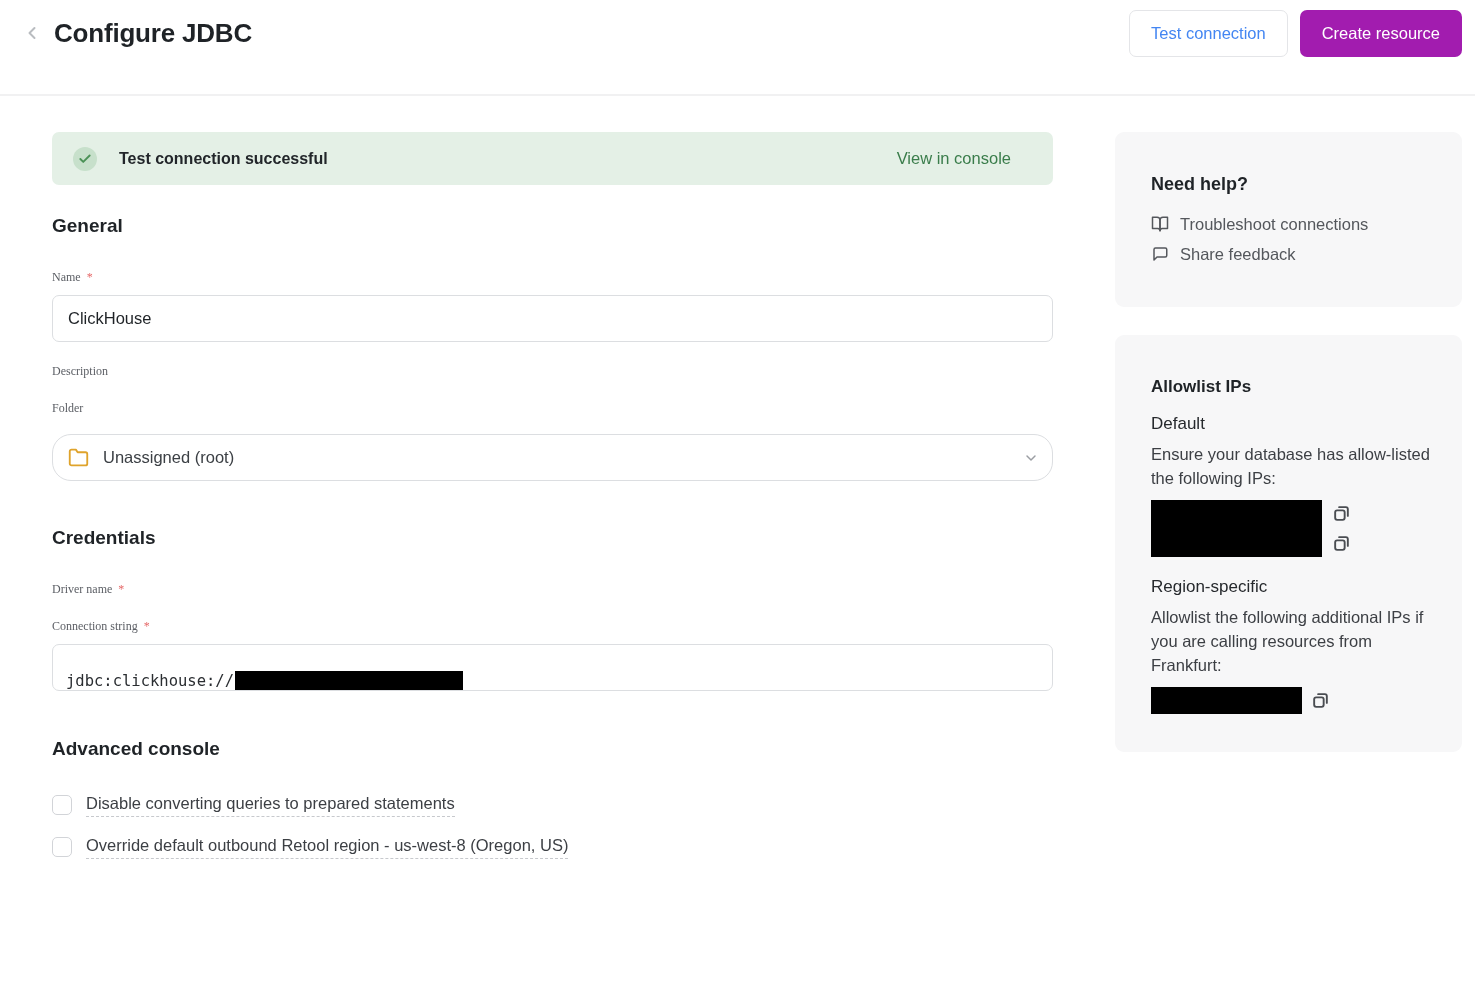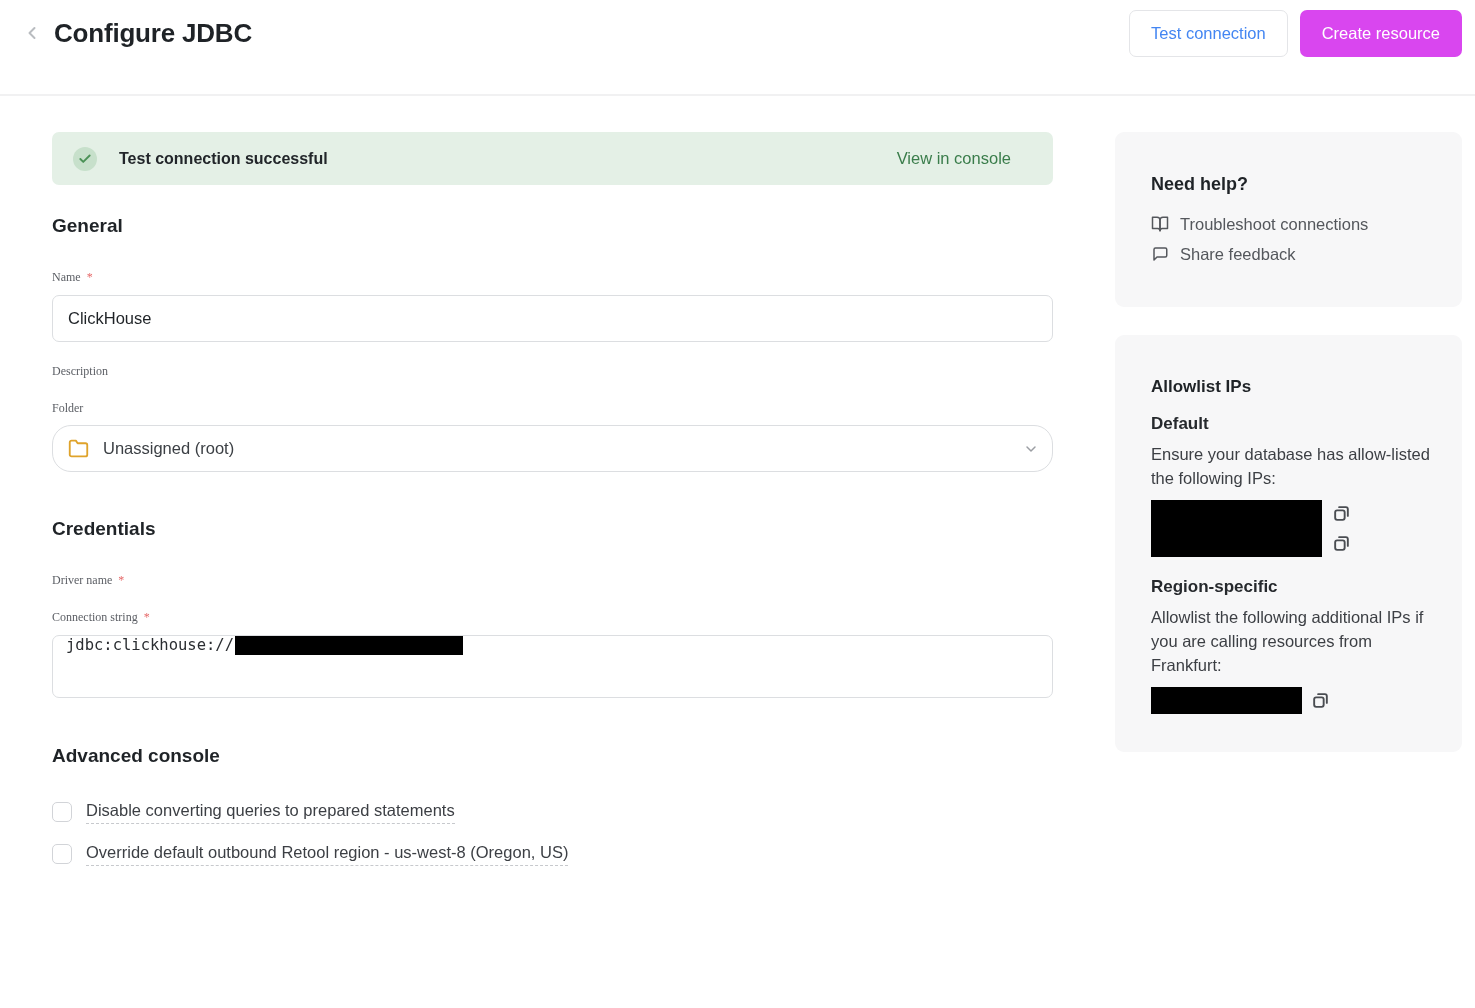--- a/index.html
+++ b/index.html
@@ -7,21 +7,21 @@
     font-family:"Liberation Sans", sans-serif; color:#1f2327; }
 
   
   .header { display:flex; align-items:center; height:66px; padding:0 13px 0 20px; }
   .back-btn { width:24px; height:24px; display:flex; align-items:center; justify-content:center; cursor:pointer; }
   .page-title { font-size:26px; font-weight:700; margin-left:10px; letter-spacing:-0.2px; }
   .header-actions { margin-left:auto; display:flex; gap:12px; }
   .btn { height:47px; padding:0 21px; border-radius:7px; font-size:16.5px; font-weight:500;
     display:flex; align-items:center; cursor:pointer; border:1px solid transparent; }
   .btn-secondary { background:#ffffff; border-color:#e4e5e8; color:#4486f2; }
-  .btn-primary { background:#d946ef; color:#ffffff; }
+  .btn-primary { background:#a21caf; color:#ffffff; }
   .header-divider { height:2px; background:#f1f1f2; margin-top:28px; }
 
   
   .main { display:flex; padding:36px 0 0 52px; align-items:flex-start; }
   .col-left { width:1001px; }
   .col-right { width:347px; margin-left:62px; }
 
   
   .banner { height:53px; background:#e4f0e6; border-radius:7px; display:flex; align-items:center;
     padding:0 42px 0 21px; margin-bottom:30px; }
@@ -39,41 +39,41 @@
   .text-input { width:100%; height:47px; border:1px solid #dcdee1; border-radius:7px;
     background:#fff; padding:0 15px; font-size:16.5px; color:#1f2327;
     font-family:"Liberation Sans", sans-serif; outline:none; }
   .text-input::placeholder { color:#a9adb3; }
   .select-box { position:relative; width:100%; height:47px; border:1px solid #dcdee1; border-radius:19px;
     background:#fff; display:flex; align-items:center; padding:0 38px 0 15px; cursor:pointer; }
   .select-box .sel-text { font-size:16.5px; color:#3c4045; }
   .select-box .sel-text.dim { color:#55585e; }
   .select-box .folder-ic { margin-right:14px; display:flex; }
   .chev-down { position:absolute; right:13px; top:50%; transform:translateY(-50%); display:flex; }
-  .mono-input { display:flex; align-items:flex-start; width:100%; height:63px; border:1px solid #dcdee1;
+  .mono-input { display:flex; align-items:flex-end; width:100%; height:47px; border:1px solid #dcdee1;
     border-radius:7px; background:#fff; padding:0 13px; font-family:"DejaVu Sans Mono", monospace;
     font-size:15.5px; color:#2a2d31; }
   .redact-inline { display:inline-block; width:228px; height:19px; background:#000; margin-left:1px; }
   .gap-before-section { height:46px; }
   .gap-before-adv { height:47px; }
 
   
   .check-row { display:flex; align-items:center; margin-bottom:12px; height:30px; }
   .checkbox { width:20px; height:20px; border:1.5px solid #d2d4d8; border-radius:5px; background:#fff;
     cursor:pointer; flex:0 0 auto; }
   .check-label { margin-left:14px; font-size:16.5px; color:#3c3f44;
     border-bottom:1px dashed #c7c9cd; padding-bottom:3px; cursor:default; }
 
   
   .panel { background:#f7f7f8; border-radius:9px; padding:42px 36px 38px 36px; }
   .panel + .panel { margin-top:28px; }
   .panel-title { font-size:18px; font-weight:700; margin-bottom:14px; }
   .help-item { display:flex; align-items:center; height:30px; color:#54575c; font-size:16.5px; cursor:pointer; }
   .help-item .ic { display:flex; margin-right:11px; color:#54575c; }
-  .sub-heading { font-size:17px; font-weight:700; margin:17px 0 9px 0; color:#26292d; }
+  .sub-heading { font-size:17px; font-weight:400; margin:17px 0 9px 0; color:#26292d; }
   .panel-para { font-size:16.5px; color:#3c3f44; line-height:1.45; width:282px; }
   .ip-row { display:flex; align-items:center; margin-top:9px; }
   .redact-block-lg { width:171px; height:57px; background:#000; }
   .redact-block-sm { width:151px; height:27px; background:#000; }
   .copy-col { display:flex; flex-direction:column; gap:11px; margin-left:10px; }
   .copy-btn { display:flex; cursor:pointer; }
   .copy-btn.inline { margin-left:9px; }
 </style>
 </head>
 <body>
@@ -116,21 +116,21 @@
       <input class="text-input" value="ClickHouse" style="">
     </div>
 
     <div class="field">
       <div class="field-label">
         <span>Description</span>
       </div>
     </div>
 
     <div class="field" style="margin-bottom:0;">
-      <div class="field-label" style="margin-bottom:9px;">
+      <div class="field-label" style="margin-bottom:18px;">
         <span>Folder</span>
       </div>
       <div class="select-box">
         <span class="folder-ic">
           <svg width="21" height="21" viewBox="0 0 24 24" fill="none" stroke="#dfa32b" stroke-width="2.1" stroke-linecap="round" stroke-linejoin="round">
               <path d="M22 19a2 2 0 0 1-2 2H4a2 2 0 0 1-2-2V5a2 2 0 0 1 2-2h5l2 3h9a2 2 0 0 1 2 2z"></path>
             </svg>
         </span>
         <span class="sel-text">Unassigned (root)</span>
         <span class="chev-down">

